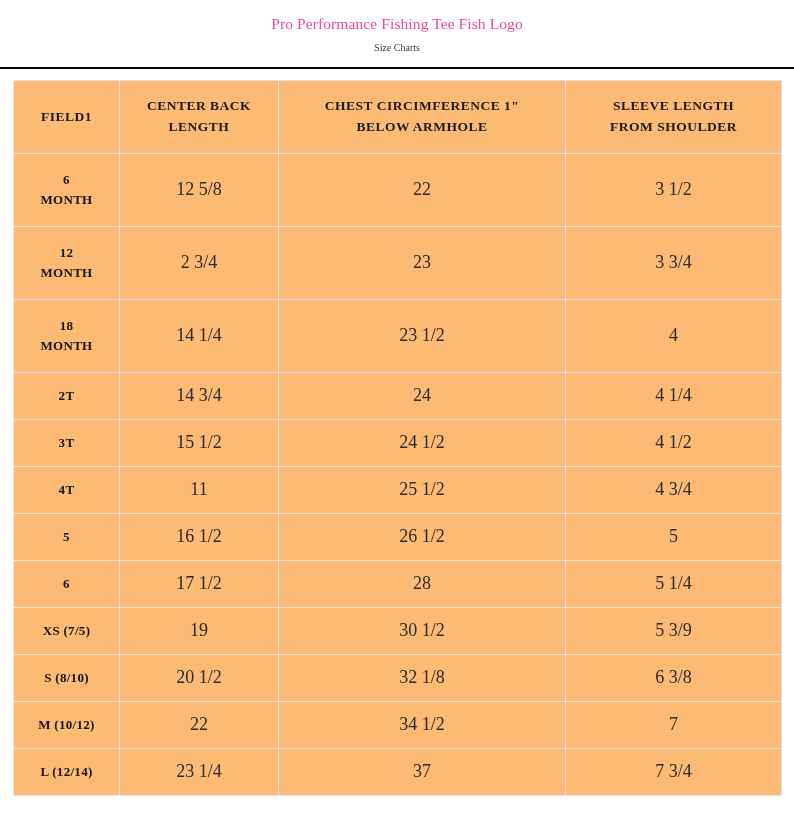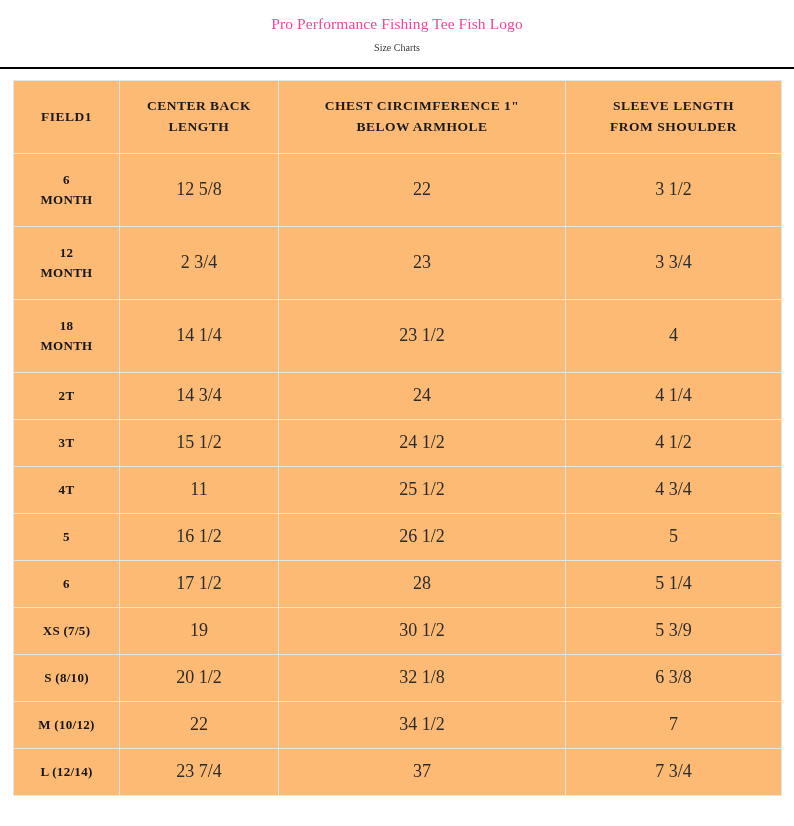--- a/index.html
+++ b/index.html
@@ -228,21 +228,21 @@
               <span class="lbl-line">M (10/12)</span>
             </td>
             <td>22</td>
             <td>34 1/2</td>
             <td>7</td>
           </tr>
           <tr class="short">
             <td class="label">
               <span class="lbl-line">L (12/14)</span>
             </td>
-            <td>23 7/4</td>
+            <td>23 1/4</td>
             <td>37</td>
             <td>7 3/4</td>
           </tr>
         </tbody>
     </table>
   </div>
 
 </div>
 
 </body></html>

